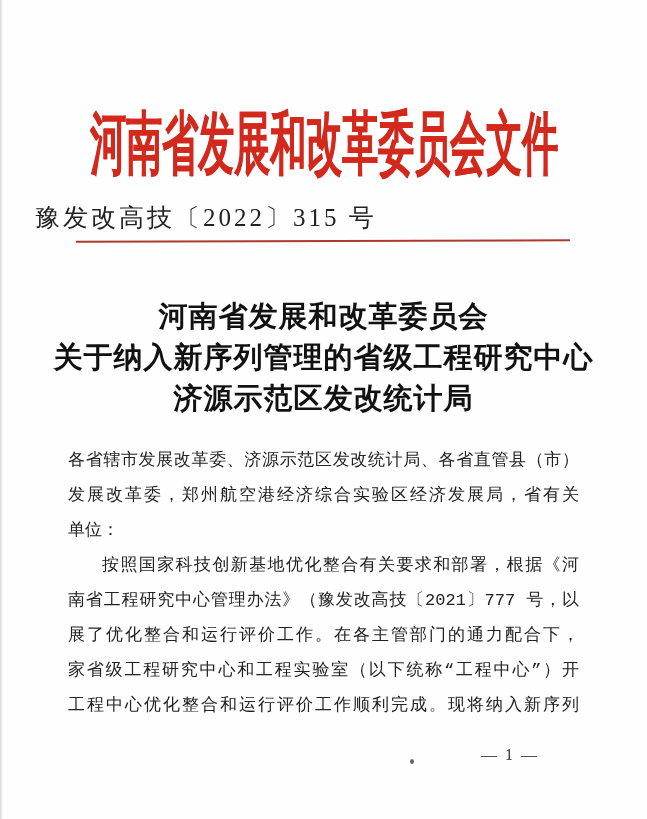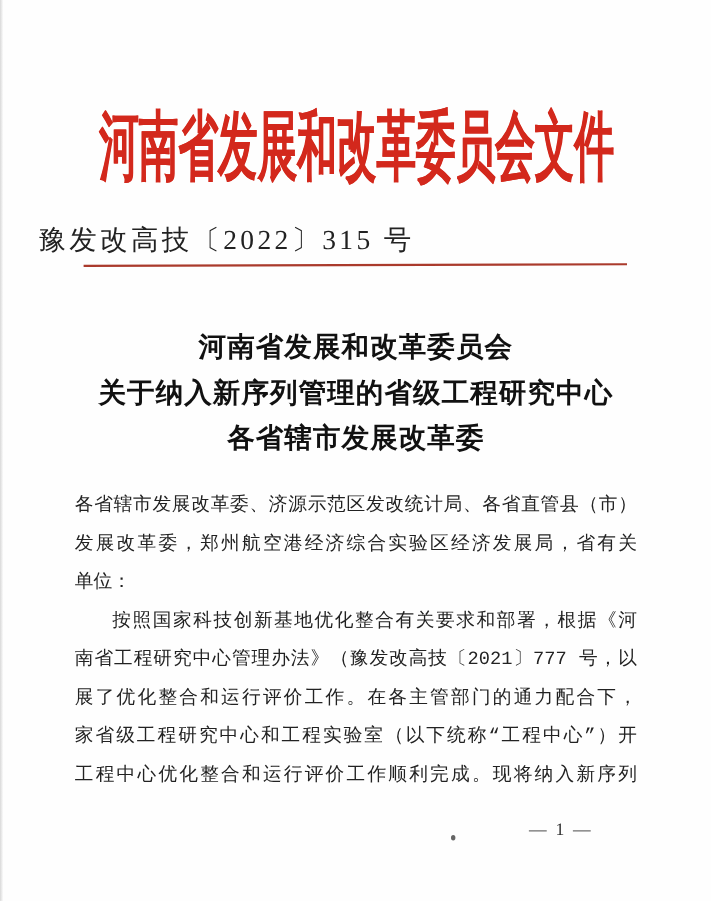--- a/index.html
+++ b/index.html
@@ -20,21 +20,21 @@
   .scan-edge {
     position: absolute;
     left: 0; top: 0;
     width: 3px; height: 100%;
     background: linear-gradient(to right, #cfcfcf, rgba(255,255,255,0));
     opacity: .8;
   }
   
   .letterhead {
     position: absolute;
-    top: 86px;
+    top: 96px;
     left: 0;
     width: 100%;
     text-align: center;
     white-space: nowrap;
   }
   .letterhead span {
     display: inline-block;
     font-size: 40px;
     font-weight: 700;
     color: #d3281c;
@@ -62,21 +62,21 @@
     height: 2px;
     background: #aa3a2c;
     transform: rotate(-0.18deg);
   }
   .doc-title {
     position: absolute;
     top: 296px;
     left: 0;
     width: 100%;
     text-align: center;
-    font-size: 25px;
+    font-size: 29px;
     font-weight: 700;
     line-height: 41px;
     letter-spacing: 1px;
     color: #111;
   }
   .body-block {
     position: absolute;
     top: 443px;
     left: 68px;
     width: 511px;
@@ -127,21 +127,21 @@
     <span>河南省发展和改革委员会文件</span>
   </div>
 
   <div class="doc-number">豫发改高技〔2022〕315 号</div>
 
   <div class="red-rule"></div>
 
   <div class="doc-title">
     <div>河南省发展和改革委员会</div>
     <div>关于纳入新序列管理的省级工程研究中心</div>
-    <div>各省辖市发展改革委</div>
+    <div>济源示范区发改统计局</div>
   </div>
 
   <div class="body-block">
     <div class="jline">各省辖市发展改革委、济源示范区发改统计局、各省直管县（市）</div>
     <div class="jline">发展改革委，郑州航空港经济综合实验区经济发展局，省有关</div>
     <div class="plain">单位：</div>
     <div class="jline indent">按照国家科技创新基地优化整合有关要求和部署，根据《河</div>
     <div class="jline">南省工程研究中心管理办法》（豫发改高技〔2021〕777 号，以</div>
     <div class="jline">展了优化整合和运行评价工作。在各主管部门的通力配合下，</div>
     <div class="jline">家省级工程研究中心和工程实验室（以下统称“工程中心”）开</div>

